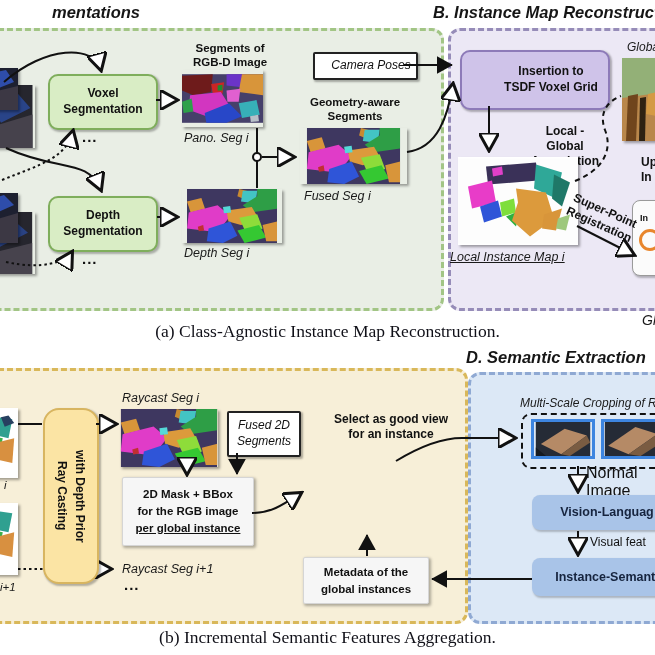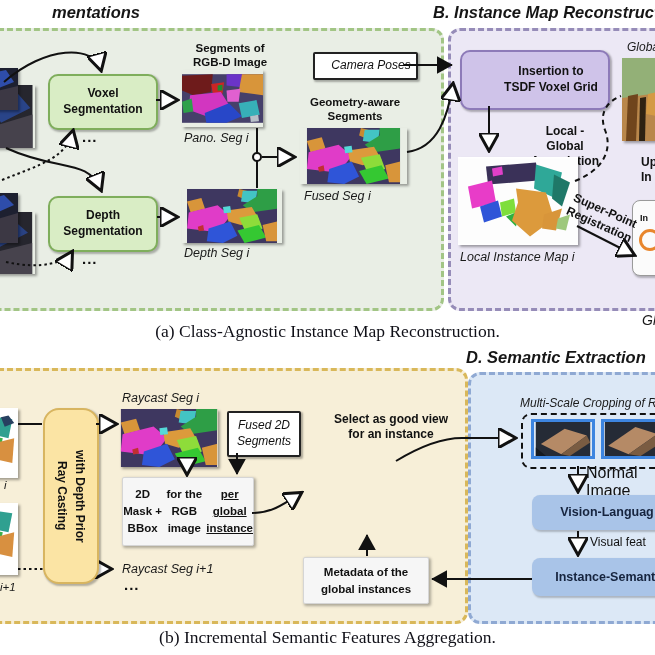--- a/index.html
+++ b/index.html
@@ -180,21 +180,21 @@
       <polygon points="10,28 34,22 38,44 14,50" fill="#e83cc8"></polygon>
       <polygon points="22,48 40,42 44,58 26,64" fill="#2f55d8"></polygon>
       <polygon points="42,44 56,40 58,54 44,58" fill="#7ede3c"></polygon>
       <polygon points="48,58 62,52 58,68" fill="#2fb040"></polygon>
       <polygon points="58,30 88,34 96,60 72,78 54,62 60,44" fill="#dc9a3c"></polygon>
       <polygon points="86,56 104,50 98,72 84,70" fill="#d8953a"></polygon>
       <polygon points="34,10 44,8 45,16 35,18" fill="#e040c8"></polygon>
       <polygon points="100,60 112,56 108,72 98,70" fill="#9ec87c"></polygon>
     </svg>
   </div>
-  <div class="cap-i" style="left:460px;top:250px;">Local Instance Map i</div>
+  <div class="cap-i" style="left:450px;top:250px;text-decoration:underline;">Local Instance Map i</div>
 
   <div class="lbl-b pre" style="left:550px;top:203px;width:104px;font-size:12px;transform:rotate(24deg);">Super-Point
 Registration</div>
 
   <div class="caption" style="top:321px;">(a) Class-Agnostic Instance Map Reconstruction.</div>
 
   <div class="imgfr" style="left:-20px;top:408px;background:#fff;">
     <svg width="38" height="70" viewBox="0 0 40 70">
         <rect width="40" height="70" fill="#fff"></rect>
       <polygon points="6,6 34,10 30,30 4,24" fill="#2fa090"></polygon>
@@ -227,21 +227,21 @@
     <svg width="98" height="58" viewBox="0 0 100 60">
         <use href="#segmosaic"></use>
       </svg>
   </div>
 
   <div class="node whitebox" style="left:227px;top:411px;width:70px;height:42px;">
       <span class="pre">Fused 2D
 Segments</span>
     </div>
 
-  <div class="node graybox" style="left:122px;top:477px;width:130px;height:67px;">
+  <div class="node graybox" style="left:122px;top:477px;width:130px;height:67px;flex-direction:column;">
     <span>2D Mask + BBox</span>
     <span>for the RGB image</span>
     <span class="u">per global instance</span>
   </div>
 
   <div class="cap-i" style="left:122px;top:562px;">Raycast Seg i+1</div>
   <div class="dots" style="left:124px;top:576px;">...</div>
 
   <div class="lbl-b pre" style="left:330px;top:412px;width:122px;font-size:12px;">Select as good view
 for an instance</div>

